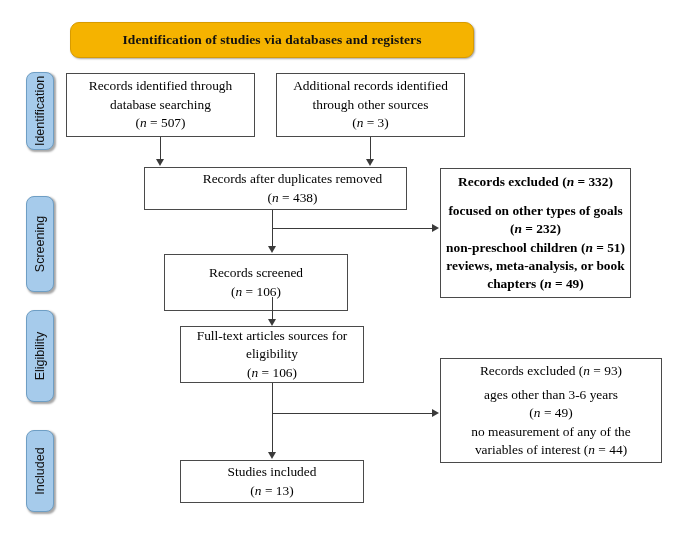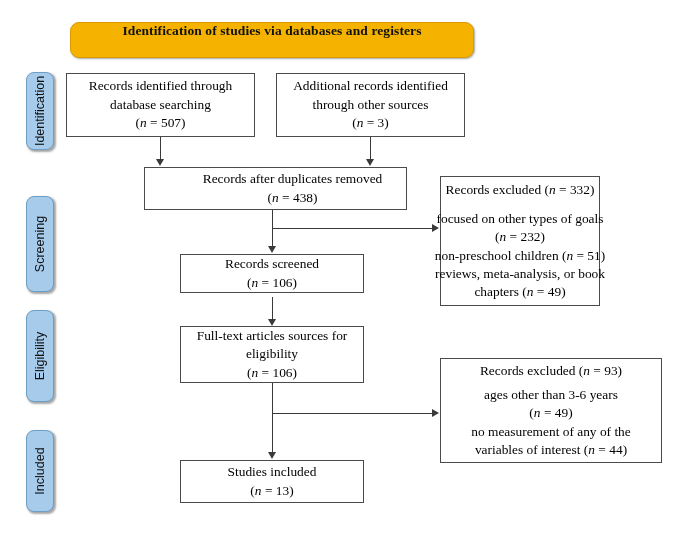--- a/index.html
+++ b/index.html
@@ -11,21 +11,21 @@
   }
   #page{position:absolute;left:0;top:0;width:685px;height:548px;}
 
   
   .banner{
     position:absolute;
     background:#F5B300;
     border:1px solid #D89B00;
     border-radius:9px;
     box-shadow:1px 1px 2px rgba(0,0,0,.35);
-    display:flex;justify-content:center;
+    display:flex;align-items:center;justify-content:center;
     font-weight:bold;
     color:#111;
     letter-spacing:.1px;
   }
 
   
   .stage{
     position:absolute;
     background:#A6CBEB;
     border:1px solid #6e9ec4;
@@ -119,31 +119,31 @@
   <div class="box" style="left:144px;top:167px;width:263px;height:43px;padding-left:40px;">
     <span class="ln">Records after duplicates removed</span>
     <span class="ln">(<i>n</i> = 438)</span>
   </div>
 
   <div class="vline" style="left:272px;top:210px;height:39px;"></div>
   <div class="arrow-d" style="left:268px;top:246px;"></div>
   <div class="hline" style="left:272px;top:228px;width:161px;"></div>
   <div class="arrow-r" style="left:432px;top:224px;"></div>
 
-  <div class="box" style="left:440px;top:176px;width:160px;height:130px;line-height:1.36;">
+  <div class="box" style="left:440px;top:168px;width:191px;height:130px;line-height:1.36;font-weight:bold;">
     <span class="ln">Records excluded (<i>n</i> = 332)</span>
     <span class="gap"></span>
     <span class="ln">focused on other types of goals</span>
     <span class="ln">(<i>n</i> = 232)</span>
     <span class="ln">non-preschool children (<i>n</i> = 51)</span>
     <span class="ln">reviews, meta-analysis, or book</span>
     <span class="ln">chapters (<i>n</i> = 49)</span>
   </div>
 
-  <div class="box" style="left:180px;top:254px;width:184px;height:39px;">
+  <div class="box" style="left:164px;top:254px;width:184px;height:57px;">
     <span class="ln">Records screened</span>
     <span class="ln">(<i>n</i> = 106)</span>
   </div>
 
   <div class="vline" style="left:272px;top:297px;height:24px;"></div>
   <div class="arrow-d" style="left:268px;top:319px;"></div>
 
   <div class="box" style="left:180px;top:326px;width:184px;height:57px;">
     <span class="ln">Full-text articles sources for</span>
     <span class="ln">eligibility</span>

